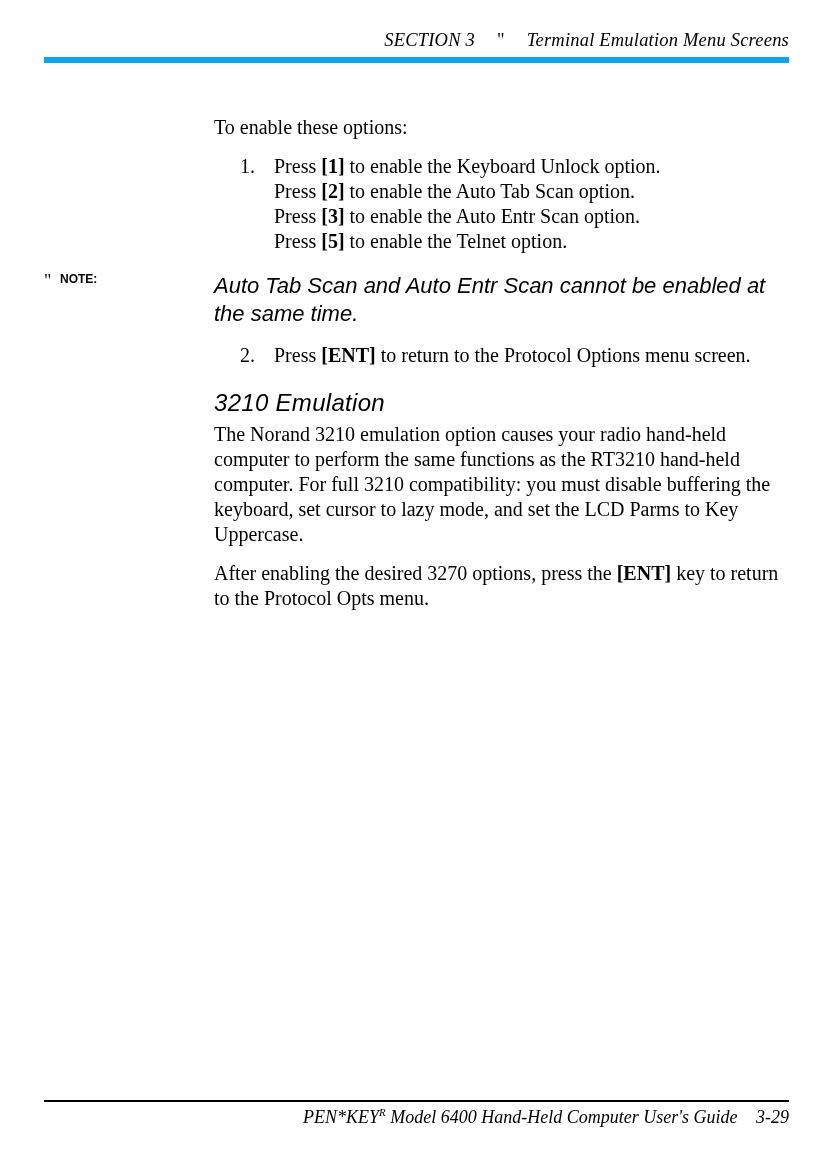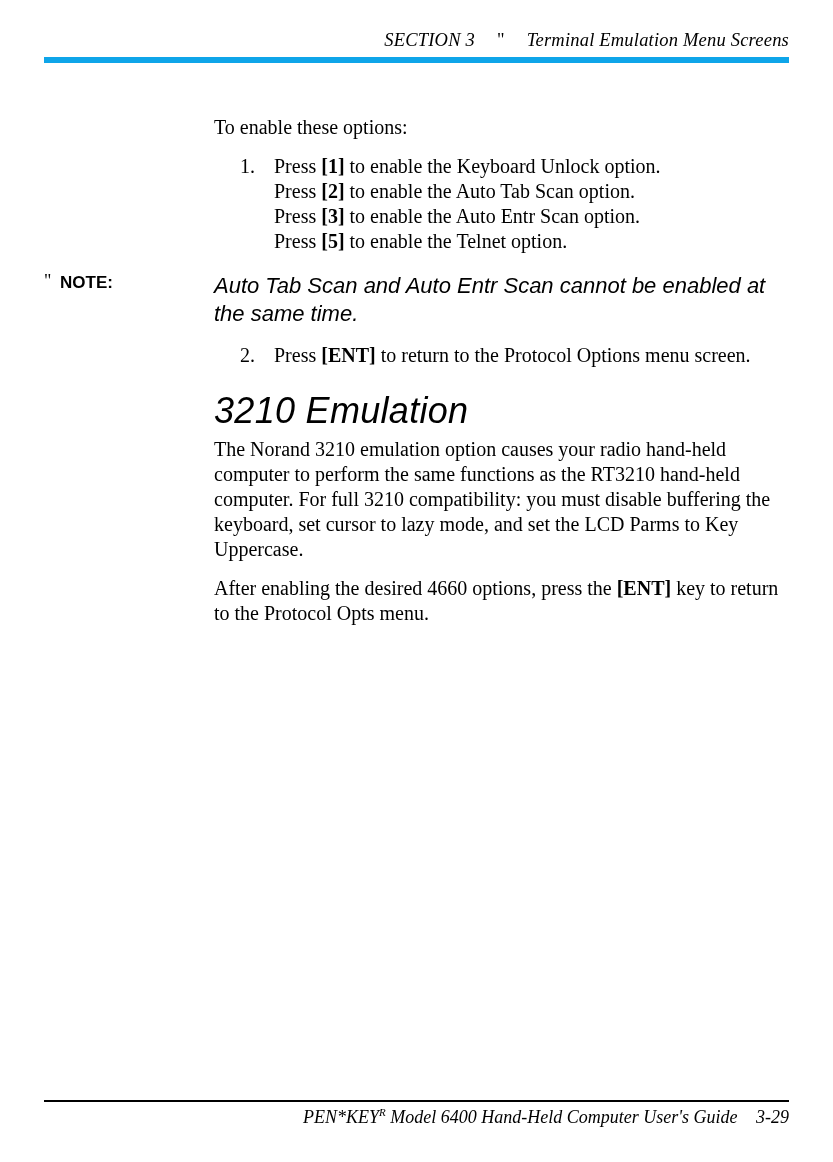--- a/index.html
+++ b/index.html
@@ -59,34 +59,34 @@
   ol.steps .subline { display: block; }
   .note-row {
     display: flex;
     align-items: flex-start;
     margin: 18px 0 16px -170px;
   }
   .note-row .quote { width: 16px; font-size: 18px; line-height: 1.1; }
   .note-row .label {
     font-family: Arial, Helvetica, sans-serif;
     font-weight: bold;
-    font-size: 17px;
+    font-size: 12px;
     width: 154px;
   }
   .note-row .note-body {
     flex: 1;
     font-style: italic;
     font-family: Arial, Helvetica, sans-serif;
     font-size: 22px;
     line-height: 1.25;
   }
   h2.subhead {
     font-style: italic;
     font-weight: normal;
-    font-size: 36px;
+    font-size: 24px;
     margin: 20px 0 4px 0;
     font-family: Arial, "Helvetica Neue", Helvetica, sans-serif;
     letter-spacing: 0.3px;
   }
   strong.key { font-weight: bold; font-style: normal; }
   .footer {
     position: absolute;
     left: 44px;
     right: 44px;
     bottom: 34px;
@@ -146,21 +146,21 @@
           <span>Press </span><strong class="key">[ENT]</strong><span> to return to the Protocol Options menu screen.</span>
         </span>
       </li>
     </ol>
 
     <h2 class="subhead">3210 Emulation</h2>
 
     <p class="para">The Norand 3210 emulation option causes your radio hand-held computer to perform the same functions as the RT3210 hand-held computer.  For full 3210 compatibility: you must disable buffering the keyboard, set cursor to lazy mode, and set the LCD Parms to Key Uppercase.</p>
 
     <p class="para">
-      <span>After enabling the desired 4660 options, press the </span><strong class="key">[ENT]</strong><span> key to return to the Protocol Opts menu.</span>
+      <span>After enabling the desired 3270 options, press the </span><strong class="key">[ENT]</strong><span> key to return to the Protocol Opts menu.</span>
     </p>
 
   </div>
 
   <div class="footer">
     <span>
       <span>PEN*KEY</span><span class="super">R</span><span>  Model 6400 Hand-Held Computer User's Guide</span>
     </span>
     <span class="pnum">3-29</span>
   </div>

